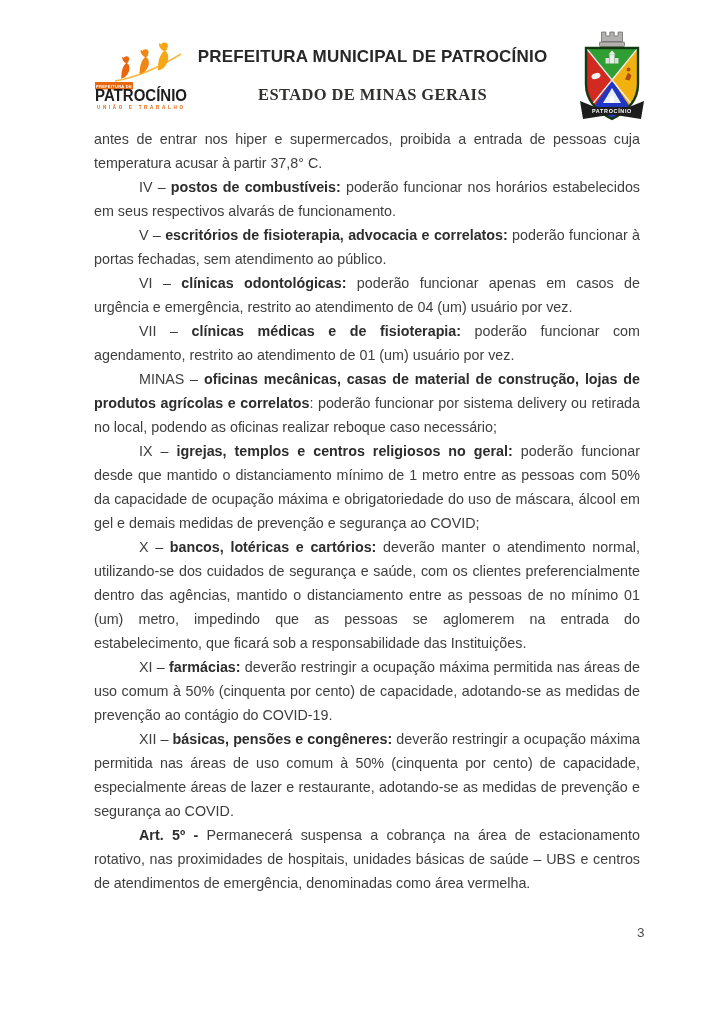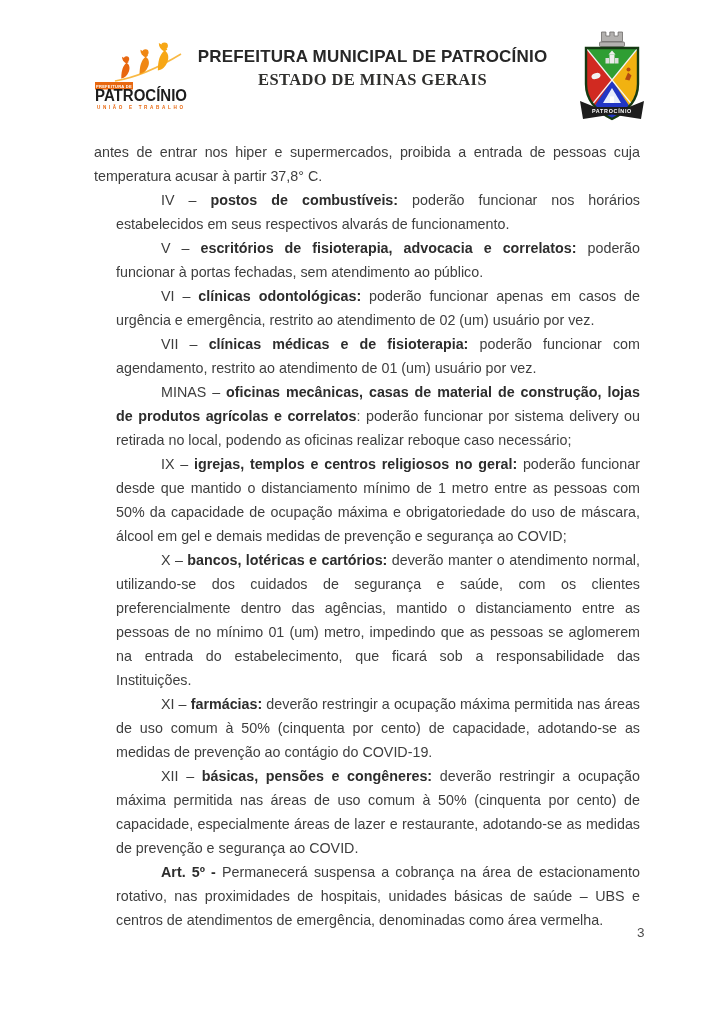--- a/index.html
+++ b/index.html
@@ -16,35 +16,35 @@
   .doc-header { position:absolute; top:0; left:0; width:715px; height:143px; }
 
   .logo { position:absolute; left:95px; top:42px; width:95px; height:68px; }
 
   .titles { position:absolute; left:30px; right:0; top:47px; text-align:center; }
   .title {
     font-size:17px; font-weight:bold; color:#272727; letter-spacing:0.2px;
     font-family:"Liberation Sans", sans-serif;
   }
   .subtitle {
-    margin-top:3px;
+    margin-top:18px;
     font-family:"Liberation Serif", serif;
     font-size:16.5px; font-weight:bold; color:#30302e; letter-spacing:0.4px;
   }
 
   .coat { position:absolute; left:575px; top:30px; width:74px; height:98px; }
 
   
   .doc-body {
-    position:absolute; top:140px; left:94px; width:546px;
+    position:absolute; top:127px; left:94px; width:546px;
     font-size:14.3px; line-height:24px; color:#3e3e3e;
     text-align:justify;
   }
   .doc-body p.para { margin:0; }
-  .doc-body p.indent { text-indent:45px;margin-left:22px; }
+  .doc-body p.indent { text-indent:45px; }
   .doc-body .b { font-weight:bold; color:#2d2d2d; }
 
   
   .footer-page {
     position:absolute; top:925px; left:637px;
     font-size:13.5px; color:#4c4c4c;
   }
 </style>
 </head>
 <body>
@@ -125,21 +125,21 @@
       <path d="M5,71 L20,77 L54,77 L69,71 L66,89 L37,84.5 L8,89 Z" fill="#1d1d1d"></path>
       <text x="37" y="83" font-size="5.4" fill="#ffffff" text-anchor="middle" letter-spacing="0.7" font-weight="bold">PATROCÍNIO</text>
     </svg>
 
   </header>
 
   <main class="doc-body">
       <p class="para"><span>antes de entrar nos hiper e supermercados, proibida a entrada de pessoas cuja temperatura acusar à partir 37,8° C.</span></p>
       <p class="para indent"><span>IV – </span><span class="b">postos de combustíveis:</span><span> poderão funcionar nos horários estabelecidos em seus respectivos alvarás de funcionamento.</span></p>
       <p class="para indent"><span>V – </span><span class="b">escritórios de fisioterapia, advocacia e correlatos:</span><span> poderão funcionar à portas fechadas, sem atendimento ao público.</span></p>
-      <p class="para indent"><span>VI – </span><span class="b">clínicas odontológicas:</span><span> poderão funcionar apenas em casos de urgência e emergência, restrito ao atendimento de 02 (um) usuário por vez.</span></p>
+      <p class="para indent"><span>VI – </span><span class="b">clínicas odontológicas:</span><span> poderão funcionar apenas em casos de urgência e emergência, restrito ao atendimento de 04 (um) usuário por vez.</span></p>
       <p class="para indent"><span>VII – </span><span class="b">clínicas médicas e de fisioterapia:</span><span> poderão funcionar com agendamento, restrito ao atendimento de 01 (um) usuário por vez.</span></p>
       <p class="para indent"><span>MINAS – </span><span class="b">oficinas mecânicas, casas de material de construção, lojas de produtos agrícolas e correlatos</span><span>: poderão funcionar por sistema delivery ou retirada no local, podendo as oficinas realizar reboque caso necessário;</span></p>
       <p class="para indent"><span>IX – </span><span class="b">igrejas, templos e centros religiosos no geral:</span><span> poderão funcionar desde que mantido o distanciamento mínimo de 1 metro entre as pessoas com 50% da capacidade de ocupação máxima e obrigatoriedade do uso de máscara, álcool em gel e demais medidas de prevenção e segurança ao COVID;</span></p>
       <p class="para indent"><span>X – </span><span class="b">bancos, lotéricas e cartórios:</span><span> deverão manter o atendimento normal, utilizando-se dos cuidados de segurança e saúde, com os clientes preferencialmente dentro das agências, mantido o distanciamento entre as pessoas de no mínimo 01 (um) metro, impedindo que as pessoas se aglomerem na entrada do estabelecimento, que ficará sob a responsabilidade das Instituições.</span></p>
       <p class="para indent"><span>XI – </span><span class="b">farmácias:</span><span> deverão restringir a ocupação máxima permitida nas áreas de uso comum à 50% (cinquenta por cento) de capacidade, adotando-se as medidas de prevenção ao contágio do COVID-19.</span></p>
       <p class="para indent"><span>XII – </span><span class="b">básicas, pensões e congêneres:</span><span> deverão restringir a ocupação máxima permitida nas áreas de uso comum à 50% (cinquenta por cento) de capacidade, especialmente áreas de lazer e restaurante, adotando-se as medidas de prevenção e segurança ao COVID.</span></p>
       <p class="para indent"><span class="b">Art. 5º -</span><span> Permanecerá suspensa a cobrança na área de estacionamento rotativo, nas proximidades de hospitais, unidades básicas de saúde – UBS e centros de atendimentos de emergência, denominadas como área vermelha.</span></p>
     </main>
 
   <div class="footer-page">3</div>

